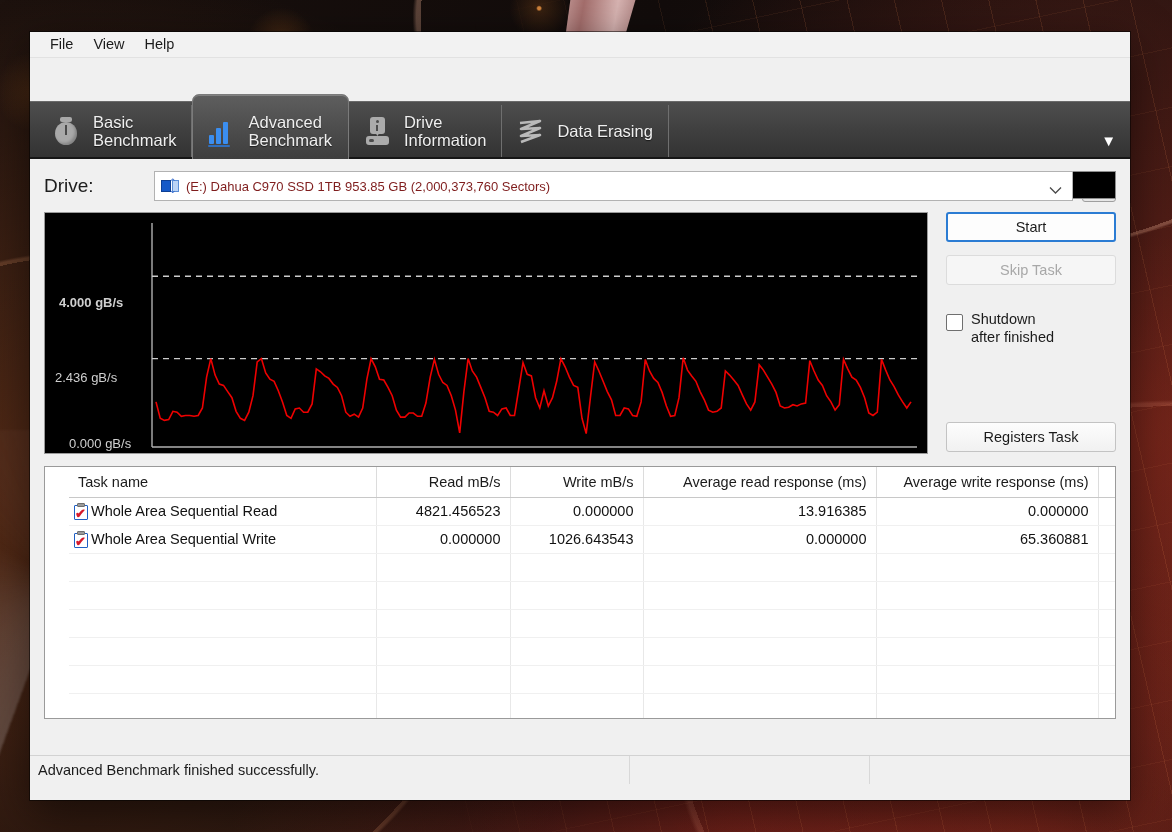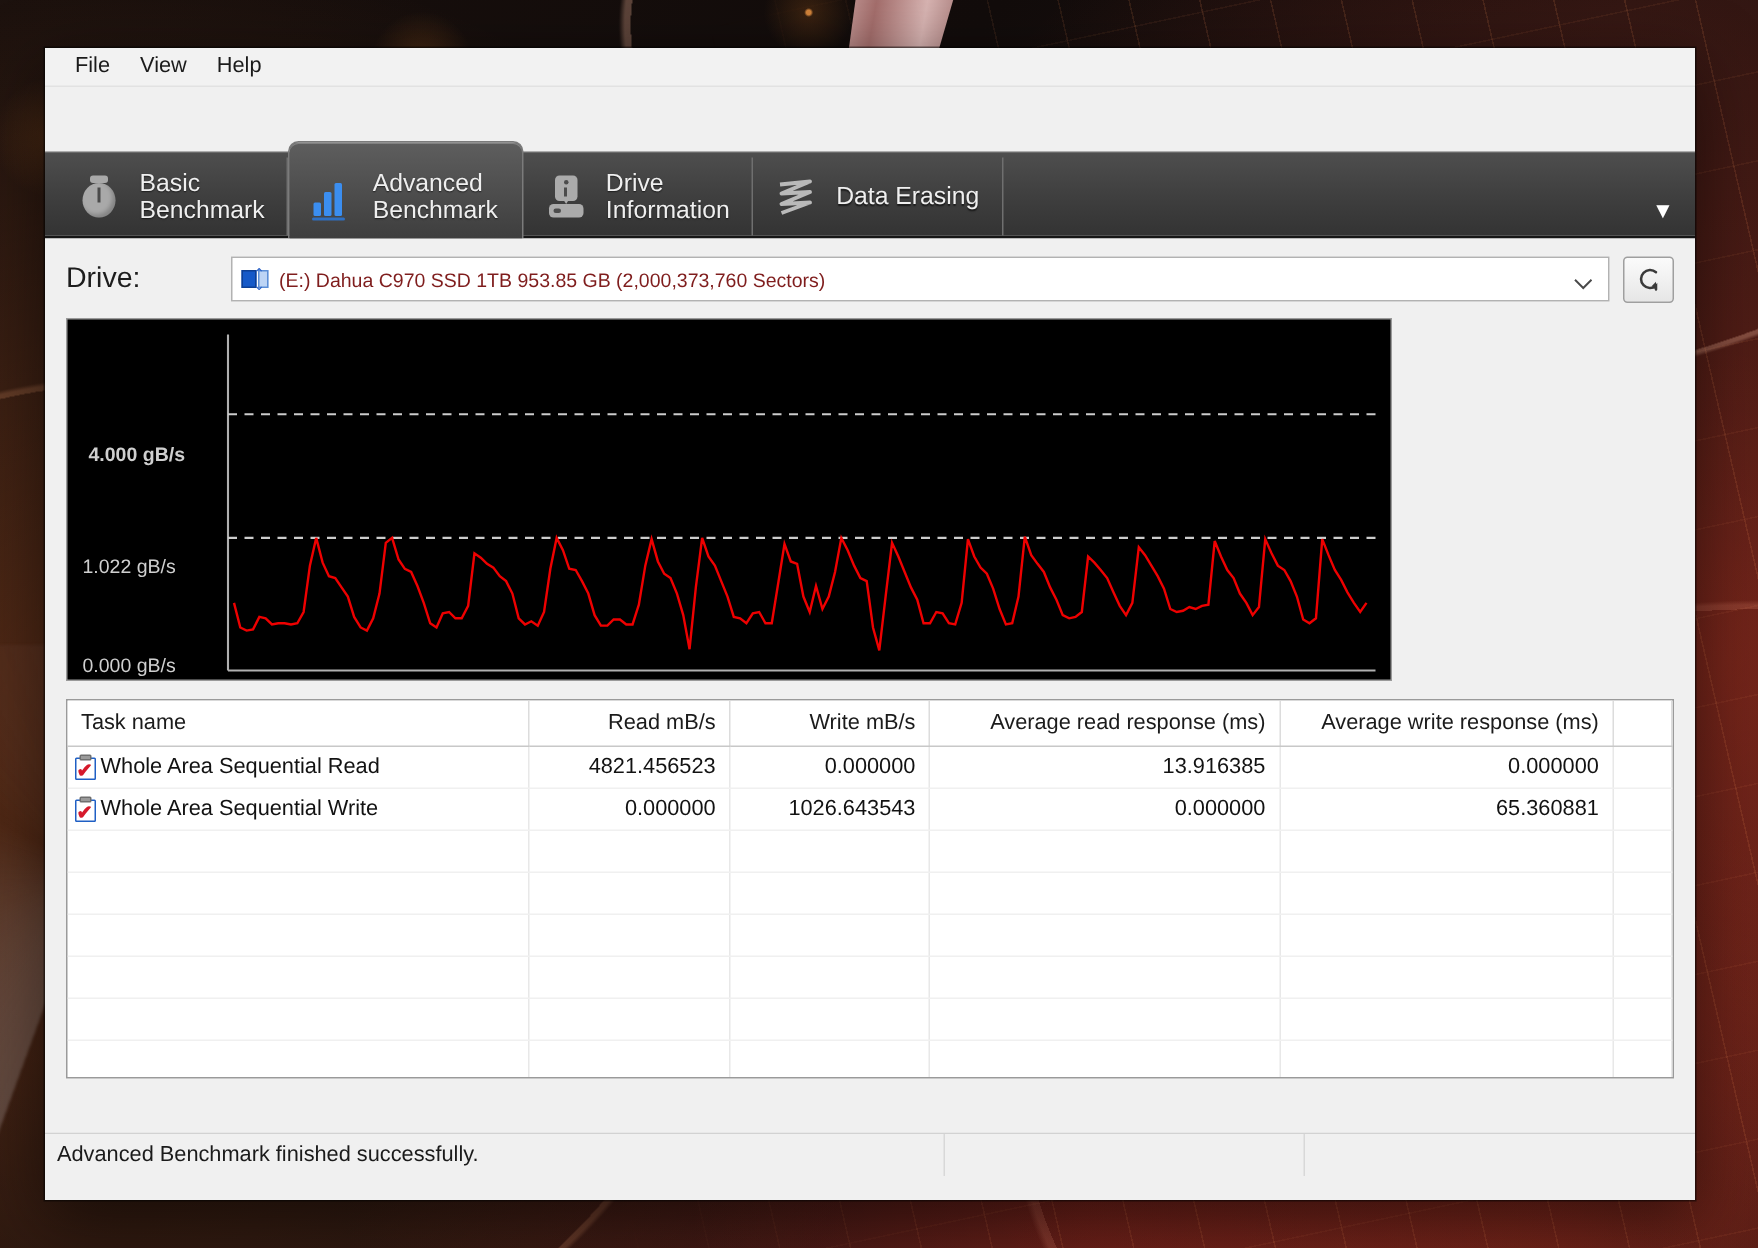--- a/index.html
+++ b/index.html
@@ -239,21 +239,21 @@
   .chk{
     width:17px; height:17px; border:1px solid #6f6f6f; background:#fff; border-radius:2px;
     flex:none; margin-top:3px;
   }
   .chklbl{ font-size:14.5px; color:#1b1b1b; line-height:1.22; white-space:pre-line; }
   .btn.reg{ margin-top:auto; margin-bottom:2px; }
 
   
   .tablewrap{
     margin-top:12px; height:253px; background:#fff; border:1px solid #9a9a9a;
-    overflow:hidden; position:relative;
+    overflow:hidden; position:relative;padding-left:24px;
   }
   table{ border-collapse:collapse; width:100%; table-layout:fixed; }
   thead th{
     height:30px; font-weight:normal; font-size:14.5px; color:#1b1b1b;
     background:#fff; border-right:1px solid #dcdcdc; border-bottom:1px solid #c8c8c8;
     padding:0 9px; white-space:nowrap;
   }
   thead th.l{ text-align:left; }
   thead th.r{ text-align:right; }
   tbody td{
@@ -391,24 +391,35 @@
 
       <div class="graph">
         <svg id="chart-svg" width="882" height="240" viewBox="0 0 882 240">
             <line x1="107" y1="10" x2="107" y2="234" stroke="#b0b0b0" stroke-width="1.4"></line>
             <line x1="107" y1="234" x2="872" y2="234" stroke="#b0b0b0" stroke-width="1.4"></line>
             <line x1="107" x2="872" y1="145.6" y2="145.6" stroke="#cccccc" stroke-width="1.4" stroke-dasharray="6,5"></line>
             <line x1="107" x2="872" y1="63.19999999999999" y2="63.19999999999999" stroke="#cccccc" stroke-width="1.4" stroke-dasharray="6,5"></line>
             <polyline points="111.0,188.9 115.2,205.3 119.4,207.4 123.7,206.6 127.9,198.3 132.1,199.2 136.3,203.3 140.5,202.5 144.7,202.5 149.0,203.3 153.2,202.5 157.4,195.0 161.6,164.1 165.8,145.6 170.1,162.1 174.3,171.1 178.5,172.4 182.7,178.6 186.9,184.7 191.1,198.3 195.4,205.3 199.6,207.4 203.8,199.2 208.0,182.7 212.2,148.9 216.4,145.6 220.7,160.0 224.9,166.2 229.1,168.3 233.3,177.7 237.5,188.9 241.8,202.5 246.0,205.3 250.2,195.9 254.4,195.0 258.6,199.2 262.8,199.2 267.1,190.9 271.3,155.9 275.5,158.8 279.7,162.9 283.9,165.4 288.2,171.1 292.4,174.4 296.6,182.7 300.8,199.2 305.0,203.3 309.2,201.2 313.5,204.1 317.7,195.0 321.9,166.2 326.1,145.6 330.3,153.8 334.5,166.2 338.8,167.0 343.0,174.4 347.2,182.7 351.4,197.1 355.6,204.1 359.9,204.1 364.1,200.0 368.3,200.0 372.5,203.3 376.7,203.3 380.9,190.1 385.2,164.1 389.4,146.4 393.6,161.3 397.8,169.5 402.0,172.4 406.3,182.7 410.5,197.1 414.7,219.8 418.9,178.6 423.1,145.6 427.3,158.0 431.6,164.1 435.8,174.4 440.0,184.7 444.2,198.3 448.4,199.2 452.6,202.5 456.9,195.9 461.1,195.0 465.3,202.5 469.5,202.5 473.7,176.5 478.0,149.7 482.2,161.3 486.4,162.9 490.6,184.7 494.8,195.0 499.0,177.7 503.3,193.0 507.5,184.7 511.7,168.3 515.9,145.6 520.1,153.8 524.4,164.1 528.6,172.4 532.8,174.4 537.0,205.3 541.2,220.6 545.4,184.7 549.7,148.9 553.9,158.0 558.1,168.3 562.3,178.6 566.5,186.8 570.7,202.5 575.0,202.5 579.2,195.0 583.4,195.9 587.6,202.5 591.8,203.3 596.1,188.9 600.3,146.4 604.5,158.0 608.7,165.4 612.9,169.5 617.1,179.4 621.4,193.0 625.6,203.3 629.8,202.5 634.0,184.7 638.2,144.8 642.5,157.1 646.7,162.9 650.9,168.3 655.1,178.6 659.3,186.8 663.5,197.1 667.8,199.2 672.0,198.3 676.2,195.0 680.4,158.0 684.6,162.1 688.8,167.0 693.1,172.4 697.3,181.9 701.5,190.9 705.7,197.1 709.9,188.9 714.2,151.8 718.4,157.1 722.6,164.1 726.8,171.1 731.0,179.4 735.2,193.0 739.5,195.0 743.7,194.2 747.9,191.7 752.1,193.0 756.3,190.9 760.6,190.1 764.8,147.7 769.0,158.0 773.2,167.0 777.4,172.4 781.6,182.7 785.9,188.9 790.1,197.1 794.3,191.7 798.5,146.4 802.7,155.9 806.9,164.1 811.2,167.0 815.4,174.4 819.6,184.7 823.8,200.0 828.0,202.5 832.3,199.2 836.5,146.4 840.7,157.1 844.9,167.0 849.1,173.6 853.3,181.9 857.6,188.9 861.8,195.0 866.0,188.9" fill="none" stroke="#ee0000" stroke-width="1.6"></polyline>
           </svg>
         <div class="ylabel" style="left:14px; top:82px;font-weight:bold;">4.000 gB/s</div>
-        <div class="ylabel" style="left:10px; top:157px;">1.022 gB/s</div>
-        <div class="ylabel" style="left:10px; top:223px;">0.000 gB/s</div>
-      </div>
-
+        <div class="ylabel" style="left:10px; top:157px;">2.436 gB/s</div>
+        <div class="ylabel" style="left:24px; top:223px;">0.000 gB/s</div>
+      </div>
+
+      <div class="rpanel">
+        <div class="filemode">FILE mode</div>
+        <div class="btn primary">Start</div>
+        <div class="btn disabled">Skip Task</div>
+        <div class="chkrow">
+          <div class="chk"></div>
+          <div class="chklbl">Shutdown
+after finished</div>
+        </div>
+        <div class="btn reg">Registers Task</div>
+      </div>
     </div>
 
     <div class="tablewrap">
       <table>
         <colgroup>
           <col style="width:307px">
             <col style="width:134px">
             <col style="width:133px">
           <col style="width:233px">
             <col style="width:222px">

